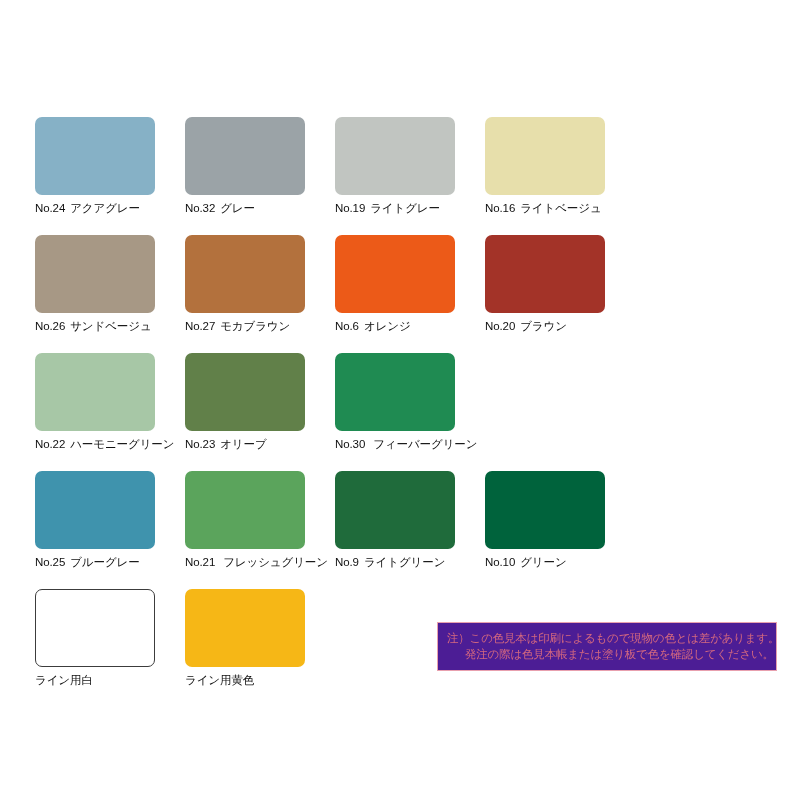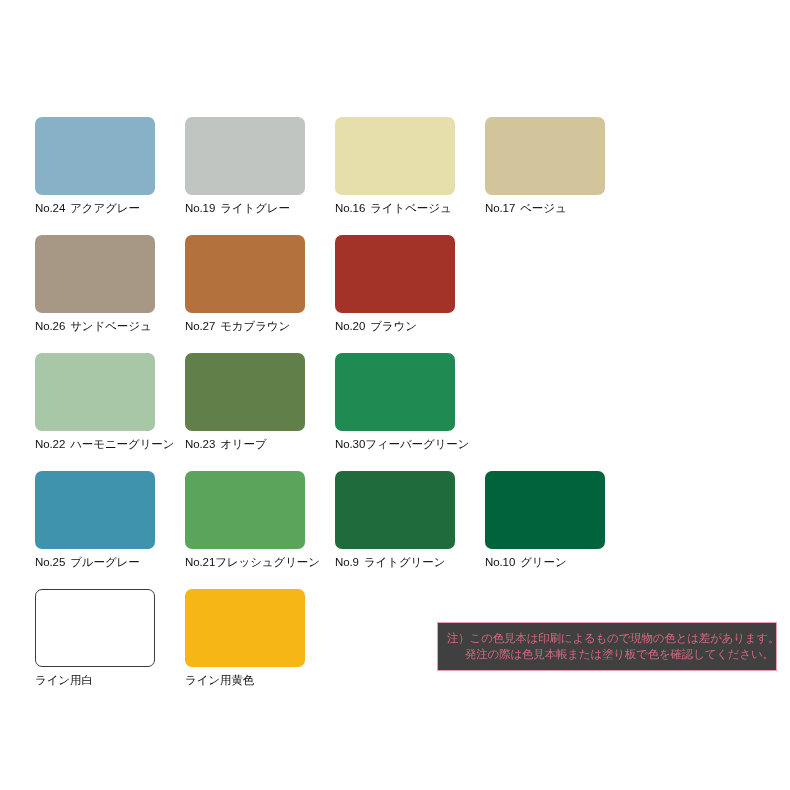--- a/index.html
+++ b/index.html
@@ -66,32 +66,32 @@
     white-space: nowrap;
     color: #101010;
     letter-spacing: -0.1px;
   }
 
   .swatch-label .code {
     margin-right: 5px;
   }
 
   .swatch-label.tight .code {
-    margin-right: 0px;
+    margin-right: 8px;
   }
 
   .note-box {
     position: absolute;
     left: 437px;
     top: 622px;
     width: 340px;
     box-sizing: border-box;
     border: 1px solid #e8a0ae;
     padding: 7px 9px 8px 9px;
-    background: #404040;
+    background: #4c1d95;
   }
 
   .note-line {
     font-size: 11.5px;
     line-height: 16px;
     color: #d4687f;
     white-space: nowrap;
     letter-spacing: -0.2px;
   }
 
@@ -108,50 +108,56 @@
   <div class="swatch-grid">
 
     <div class="swatch-row">
       <div class="swatch-cell">
         <div class="swatch-chip" style="background: rgb(134, 177, 198);"></div>
         <div class="swatch-label">
           <span class="code">No.24</span><span class="name">アクアグレー</span>
         </div>
       </div>
       <div class="swatch-cell">
+        <div class="swatch-chip" style="background: rgb(155, 163, 167);"></div>
+        <div class="swatch-label">
+          <span class="code">No.32</span><span class="name">グレー</span>
+        </div>
+      </div>
+      <div class="swatch-cell">
         <div class="swatch-chip" style="background: rgb(193, 197, 193);"></div>
         <div class="swatch-label">
           <span class="code">No.19</span><span class="name">ライトグレー</span>
         </div>
       </div>
       <div class="swatch-cell">
         <div class="swatch-chip" style="background: rgb(231, 223, 171);"></div>
         <div class="swatch-label">
           <span class="code">No.16</span><span class="name">ライトベージュ</span>
         </div>
       </div>
-      <div class="swatch-cell">
-        <div class="swatch-chip" style="background: rgb(211, 197, 155);"></div>
-        <div class="swatch-label">
-          <span class="code">No.17</span><span class="name">ベージュ</span>
-        </div>
-      </div>
     </div>
 
     <div class="swatch-row">
       <div class="swatch-cell">
         <div class="swatch-chip" style="background: rgb(167, 152, 133);"></div>
         <div class="swatch-label">
           <span class="code">No.26</span><span class="name">サンドベージュ</span>
         </div>
       </div>
       <div class="swatch-cell">
         <div class="swatch-chip" style="background: rgb(179, 113, 61);"></div>
         <div class="swatch-label">
           <span class="code">No.27</span><span class="name">モカブラウン</span>
+        </div>
+      </div>
+      <div class="swatch-cell">
+        <div class="swatch-chip" style="background: rgb(236, 90, 24);"></div>
+        <div class="swatch-label">
+          <span class="code">No.6</span><span class="name">オレンジ</span>
         </div>
       </div>
       <div class="swatch-cell">
         <div class="swatch-chip" style="background: rgb(163, 51, 40);"></div>
         <div class="swatch-label">
           <span class="code">No.20</span><span class="name">ブラウン</span>
         </div>
       </div>
     </div>
 

